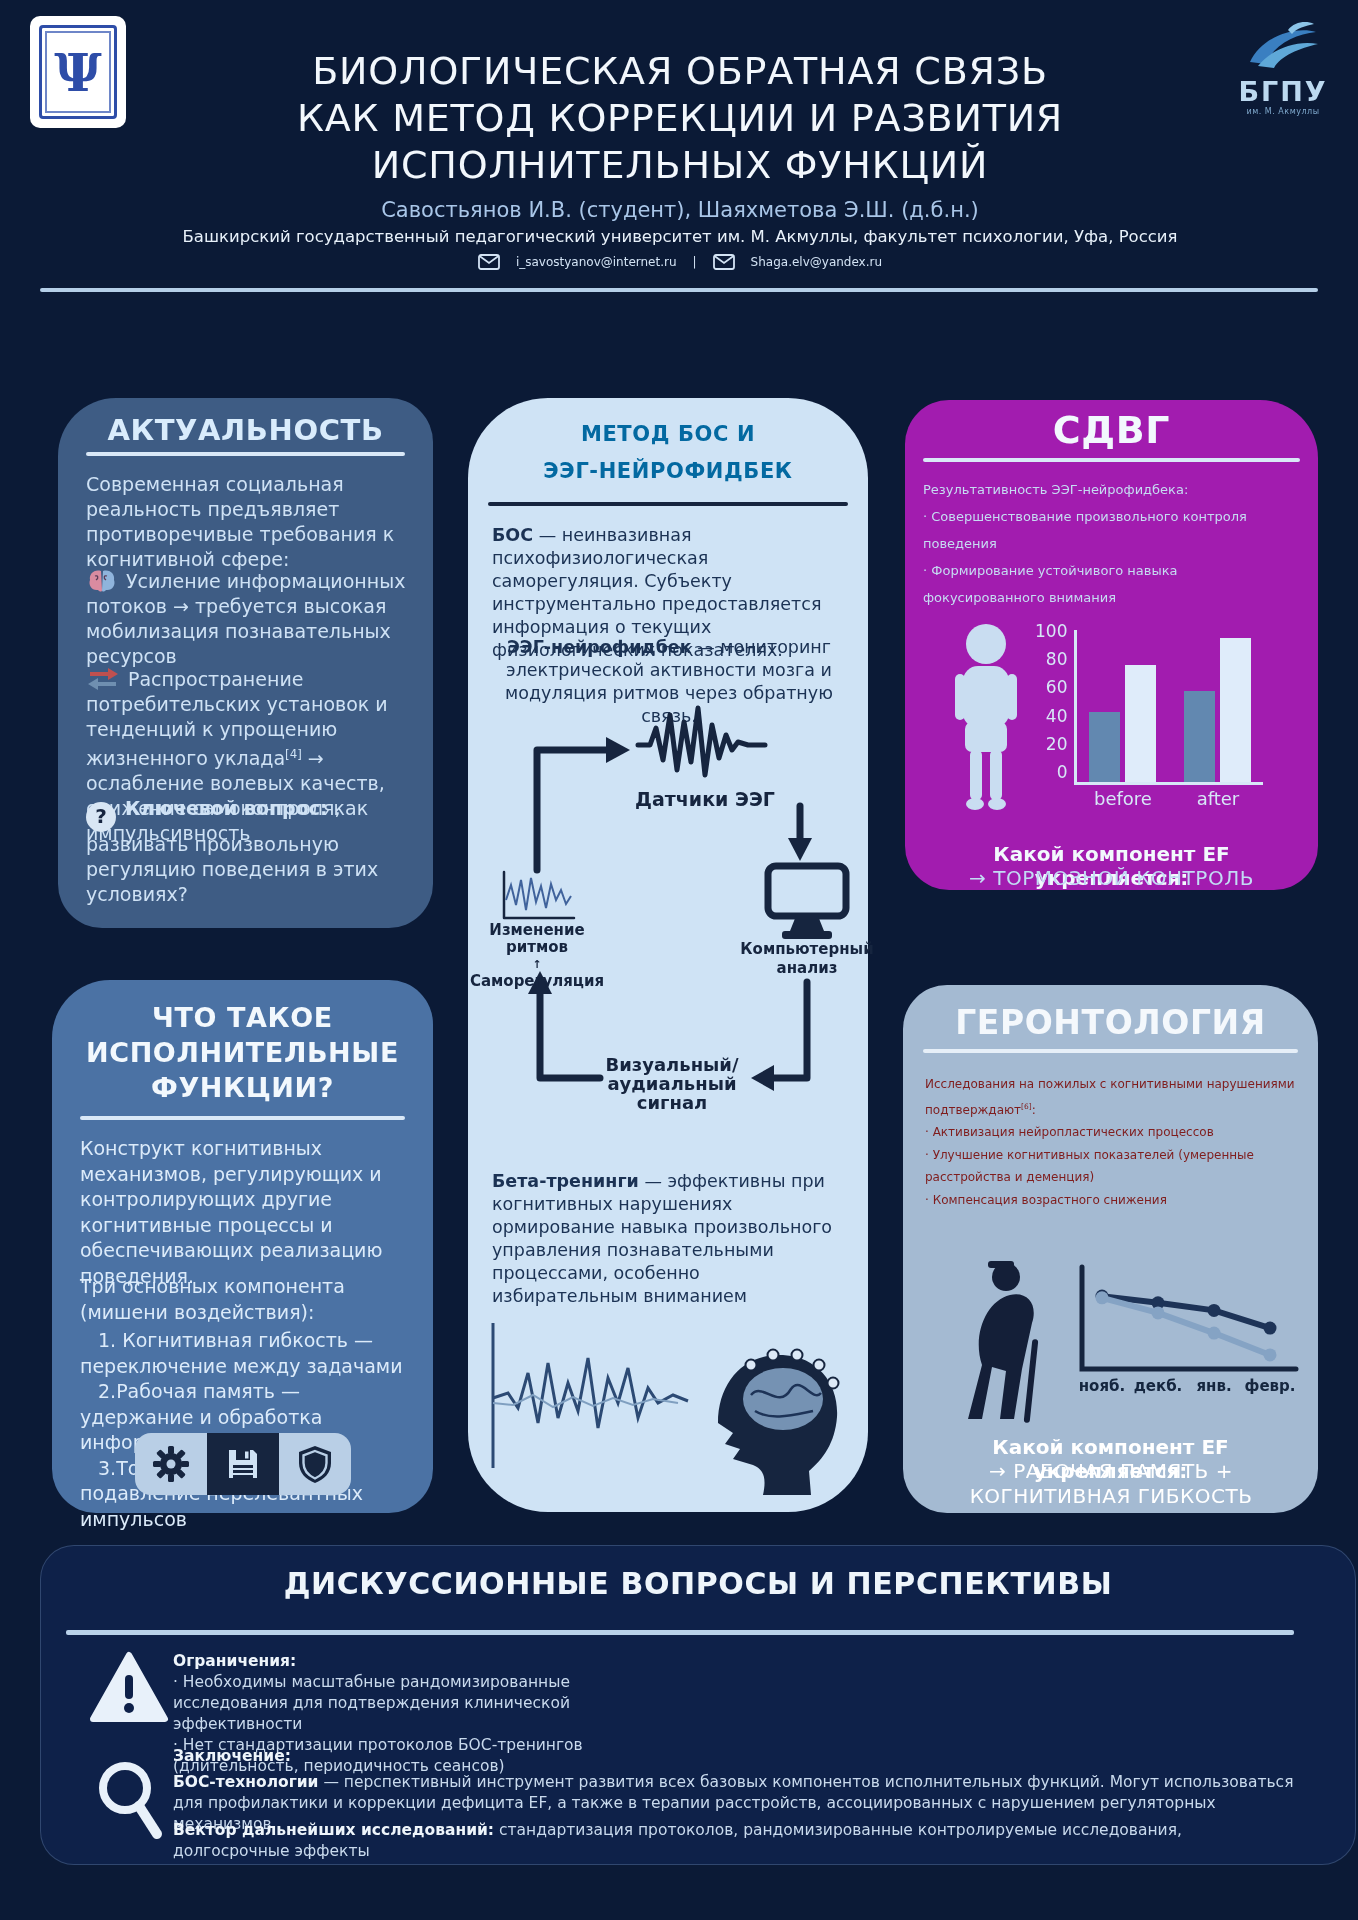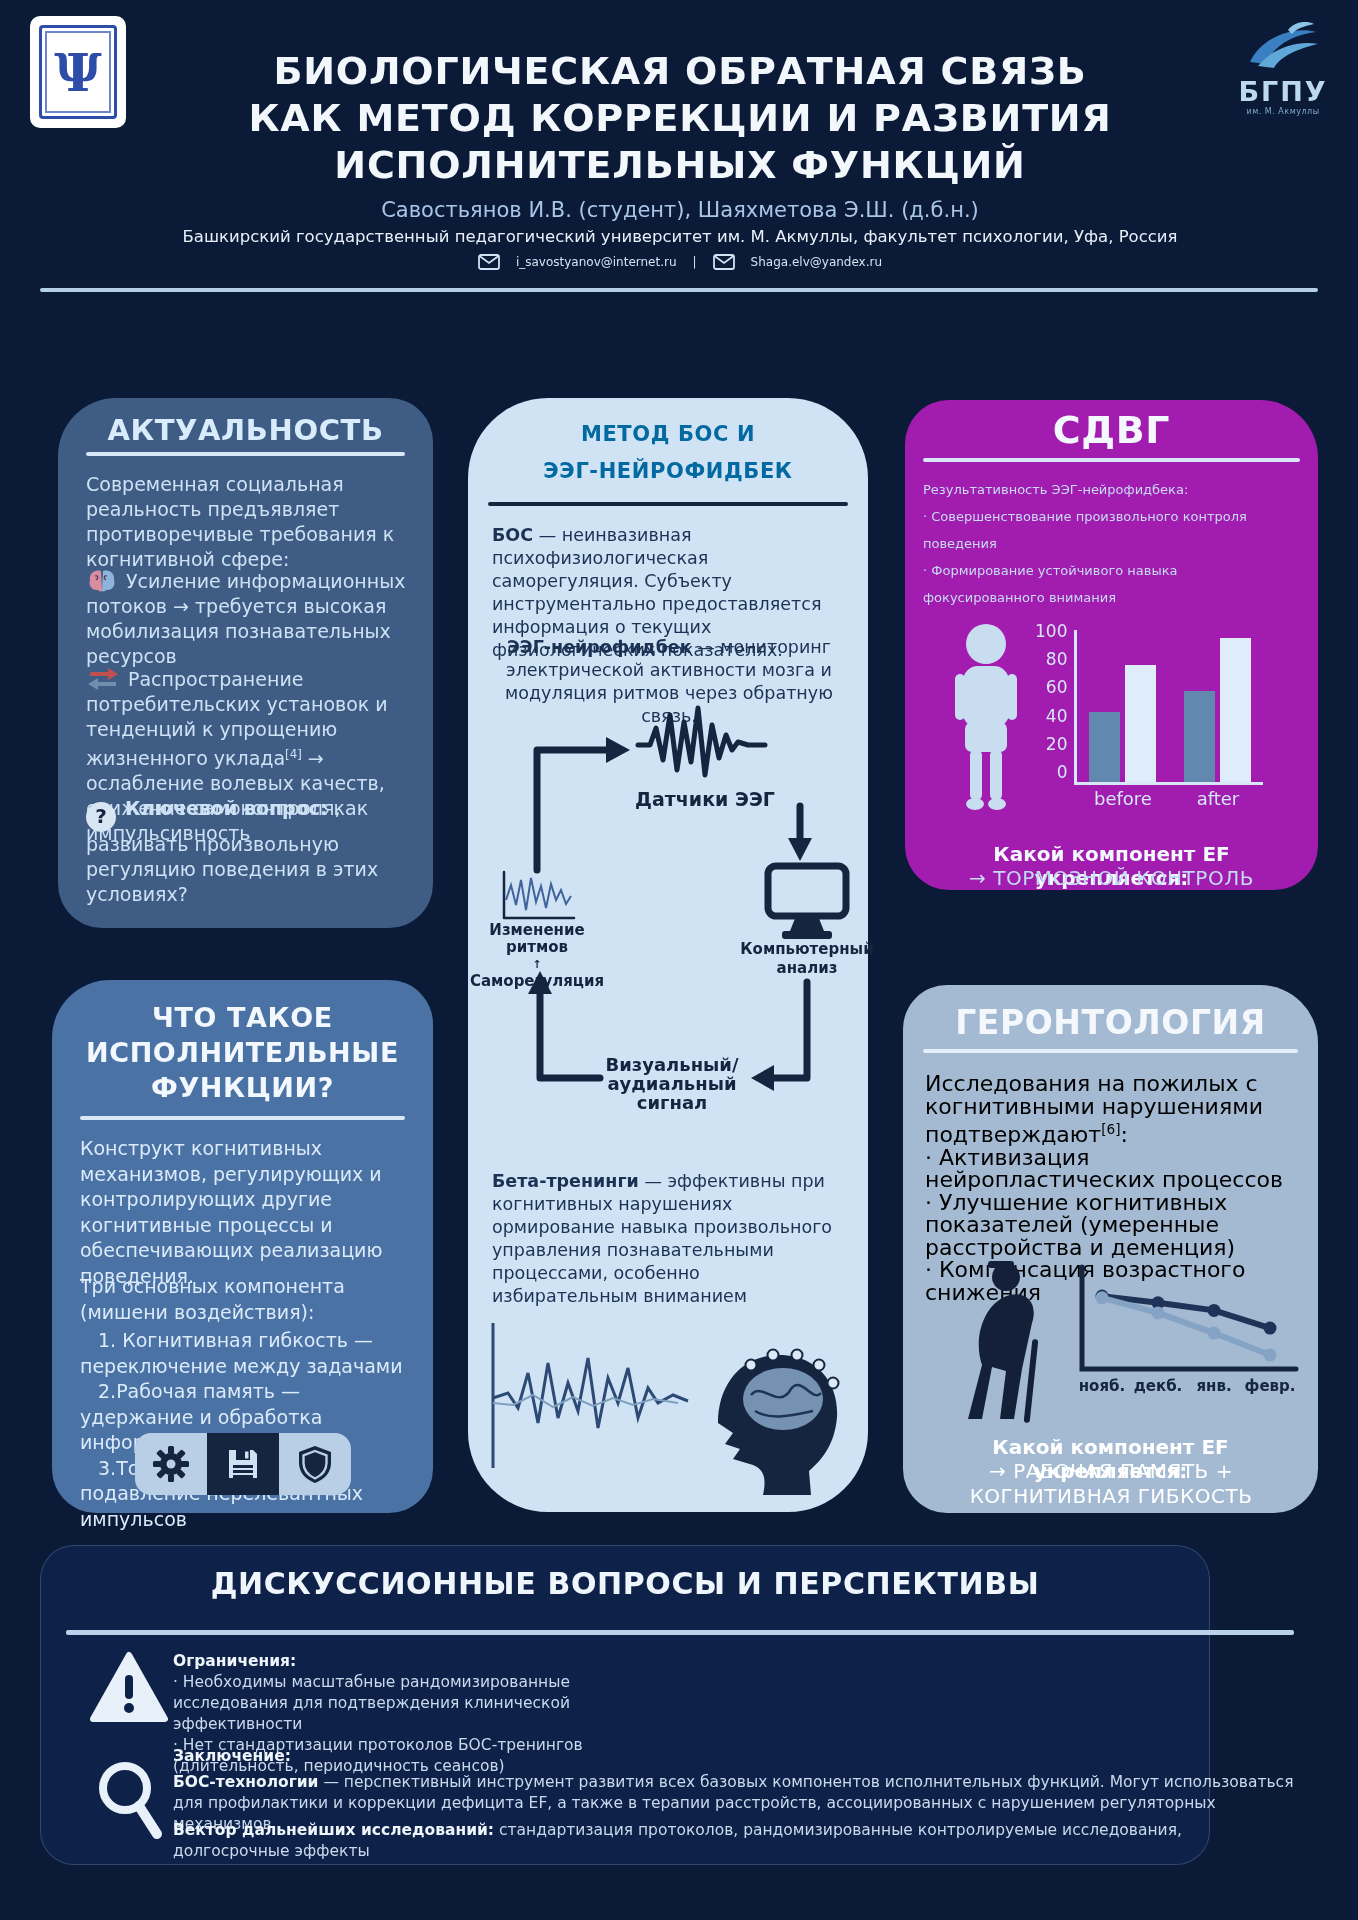--- a/index.html
+++ b/index.html
@@ -2,21 +2,21 @@
 <html><head>
 <meta charset="utf-8">
 <style>
   * { margin:0; padding:0; box-sizing:border-box; }
   html,body { background:#06101f; }
   body { font-family:"DejaVu Sans","Liberation Sans",sans-serif; }
   .poster { position:relative; width:1358px; height:1920px; background:#0b1a36; overflow:hidden; margin:0 auto; }
   .abs { position:absolute; }
 
   
-  .title-line { text-align:center; color:#f2f7fc; font-weight:700; font-size:38px; line-height:47px; letter-spacing:.8px; }
+  .title-line { text-align:center; color:#f2f7fc; font-weight:400; font-size:38px; line-height:47px; letter-spacing:.8px; }
   .authors { text-align:center; color:#a9c6e8; font-size:21px; }
   .affiliation { text-align:center; color:#e8f1fa; font-size:16.5px; }
   .emails { display:flex; justify-content:center; align-items:center; gap:16px; color:#d3e3f4; font-size:12px; }
   .emails a { color:#d3e3f4; text-decoration:none; }
   .divider { background:#b5cfe8; border-radius:2px; }
   .logo-card { background:#ffffff; border-radius:10px; display:flex; align-items:center; justify-content:center; }
   .logo-inner { width:78px; height:94px; border:3px solid #2e4da8; border-radius:4px; display:flex; align-items:center; justify-content:center;
                 box-shadow: inset 0 0 0 3px #fff, inset 0 0 0 5px #6e86c8; }
   .psi { font-family:"DejaVu Serif","Liberation Serif",serif; font-size:52px; color:#2e4da8; font-weight:bold; }
   .bgpu-text { color:#bcd9f0; font-weight:800; font-size:27px; letter-spacing:2px; text-align:center; }
@@ -31,21 +31,21 @@
   .p-geron     { background:#a4bad2; border-radius:44px 58px 44px 44px; }
   .p-disc      { background:#0e2149; border:1px solid rgba(130,160,200,.3); border-radius:34px; }
 
   .ptitle { font-weight:800; text-align:center; letter-spacing:.6px; }
   .underl { height:4px; border-radius:2px; }
 
   .rel-text { color:#cfe2f5; font-size:19px; line-height:25px; }
   .what-text { color:#dcebfa; font-size:19px; line-height:25.5px; }
   .method-text { color:#1b3254; font-size:17.5px; line-height:23px; }
   .adhd-text { color:#c6dcf2; font-size:13px; line-height:27px; }
-  .geron-text { color:#000000; font-size:22px; line-height:22.5px; }
+  .geron-text { color:#7f1d1d; font-size:12px; line-height:22.5px; }
   .disc-text { color:#c9daed; font-size:15.5px; line-height:21px; }
   .bold { font-weight:bold; }
   sup { font-size:.62em; }
 
   .icon-inline { display:inline-flex; vertical-align:-6px; margin-right:8px; }
   .q-circle { display:inline-flex; width:30px; height:30px; border-radius:50%; background:#d8e6f4; color:#16253f;
               font-weight:800; font-size:20px; align-items:center; justify-content:center; margin-right:9px; vertical-align:-8px; }
 
   .ef-q { font-weight:800; text-align:center; font-size:20px; }
   .ef-a { text-align:center; font-size:20px; letter-spacing:.5px; }
@@ -367,21 +367,21 @@
           <text x="34" y="128" text-anchor="middle" class="linecat">нояб.</text>
           <text x="90" y="128" text-anchor="middle" class="linecat">декб.</text>
           <text x="146" y="128" text-anchor="middle" class="linecat">янв.</text>
           <text x="202" y="128" text-anchor="middle" class="linecat">февр.</text>
         </svg></div>
 
     <div class="abs ef-q" style="left:10px; top:450px; width:395px; color:#ffffff;">Какой компонент EF укрепляется:</div>
     <div class="abs ef-a" style="left:48px; top:474px; width:320px; color:#ffffff; line-height:25px;">→ РАБОЧАЯ ПАМЯТЬ + КОГНИТИВНАЯ ГИБКОСТЬ</div>
   </div>
 
-  <div class="panel p-disc" style="left:40px; top:1545px; width:1170px; height:320px;">
+  <div class="panel p-disc" style="left:40px; top:1545px; width:1316px; height:320px;">
     <div class="abs ptitle" style="left:0; top:20px; width:100%; font-size:30px; color:#eef5fb;">ДИСКУССИОННЫЕ ВОПРОСЫ И ПЕРСПЕКТИВЫ</div>
     <div class="abs underl" style="left:25px; top:84px; width:1228px; height:5px; background:#b9d2ea;"></div>
 
     <svg class="abs" style="left:48px; top:105px;" width="80" height="76" viewBox="0 0 80 76">
       <path d="M 40 4 L 76 68 L 4 68 Z" fill="#e8f1fa" stroke="#e8f1fa" stroke-width="6" stroke-linejoin="round"></path>
       <rect x="36" y="24" width="8" height="24" rx="4" fill="#0e2149"></rect>
       <circle cx="40" cy="57" r="5" fill="#0e2149"></circle>
     </svg>
 
     <div class="abs disc-text" style="left:132px; top:105px; width:478px;">

